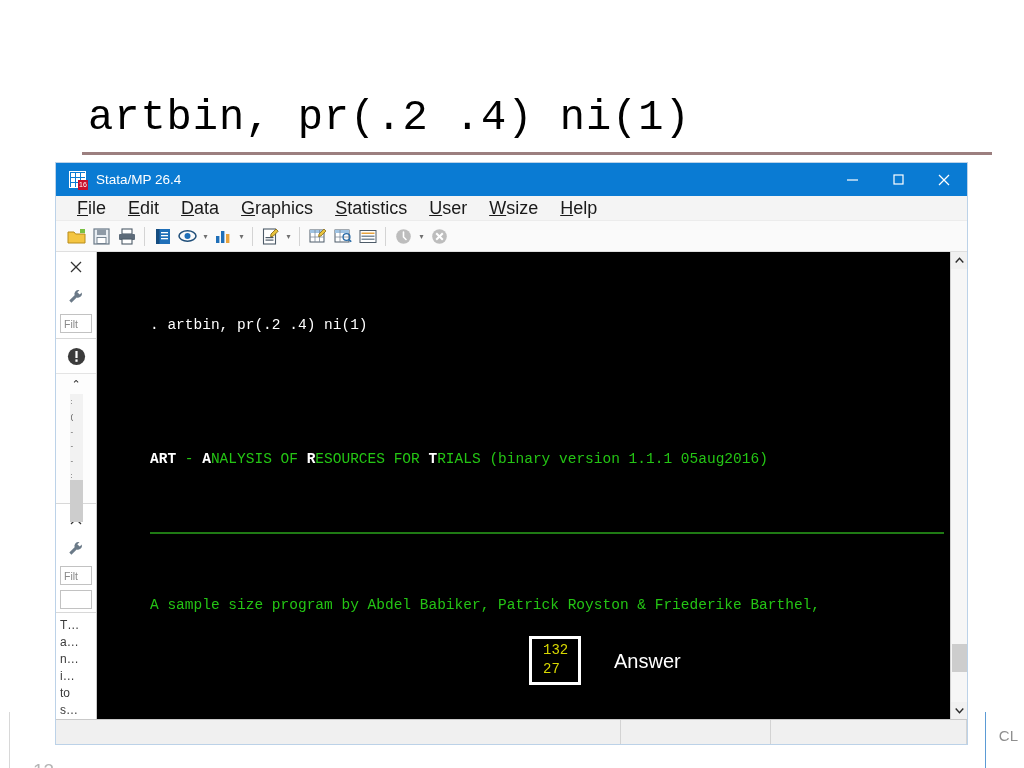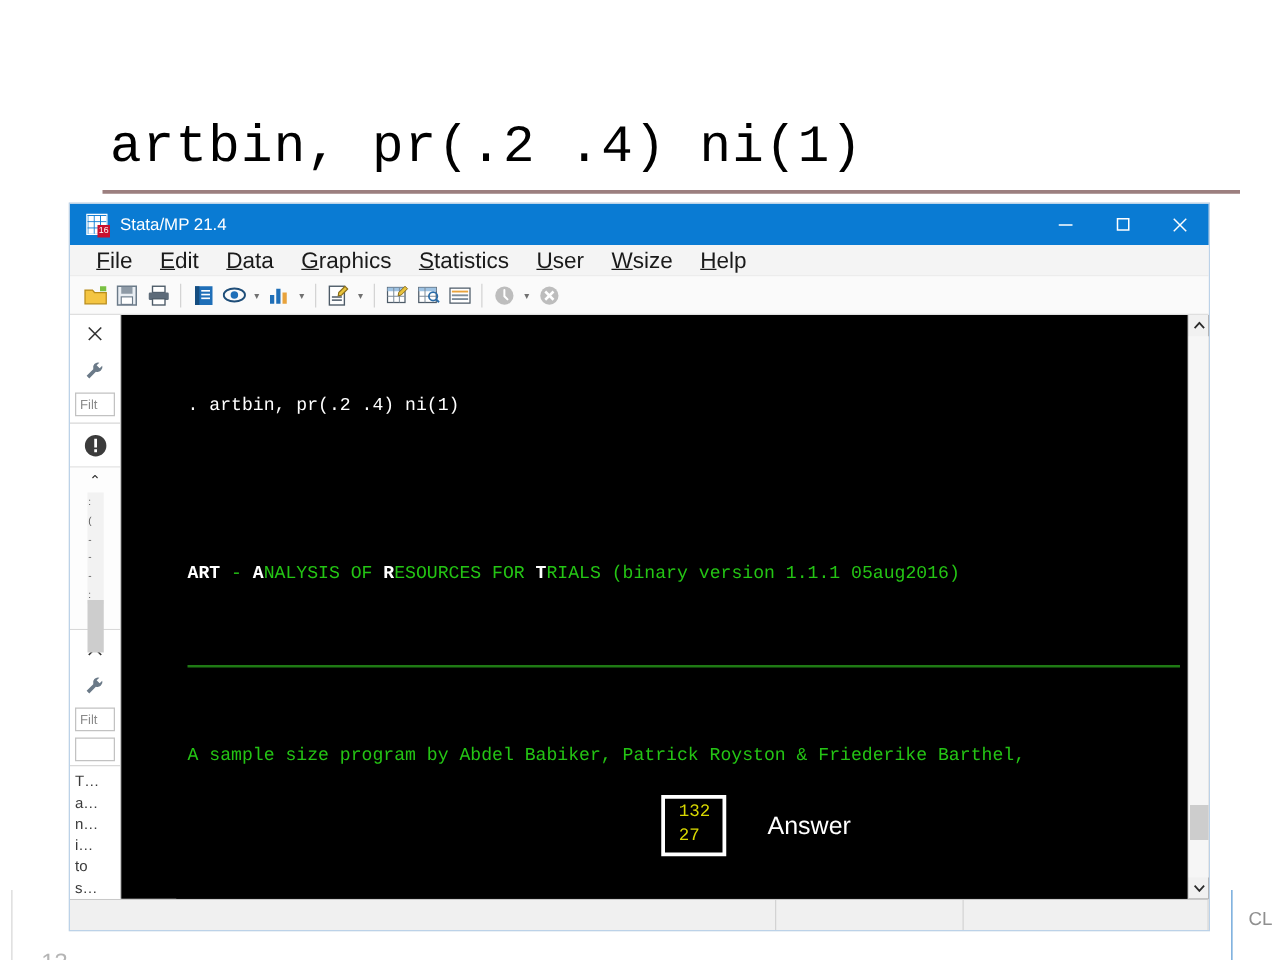--- a/index.html
+++ b/index.html
@@ -206,21 +206,21 @@
   <div class="slide-subtitle">artbin, pr(.2 .4) ni(1)</div>
   <div class="title-rule"></div>
 
   <div class="stata-window">
 
     <div class="titlebar">
       <span class="stata-logo">
         <span class="grid"></span>
         <span class="badge">16</span>
       </span>
-      <span class="win-title">Stata/MP 21.4</span>
+      <span class="win-title">Stata/MP 26.4</span>
       <div class="win-controls">
         <div class="win-btn">
           <svg width="13" height="13" viewBox="0 0 13 13">
               <line x1="1" y1="7" x2="12" y2="7" stroke="#fff" stroke-width="1.2"></line>
             </svg>
         </div>
         <div class="win-btn">
           <svg width="13" height="13" viewBox="0 0 13 13">
               <rect x="2" y="2" width="9" height="9" fill="none" stroke="#fff" stroke-width="1.2"></rect>
             </svg>

